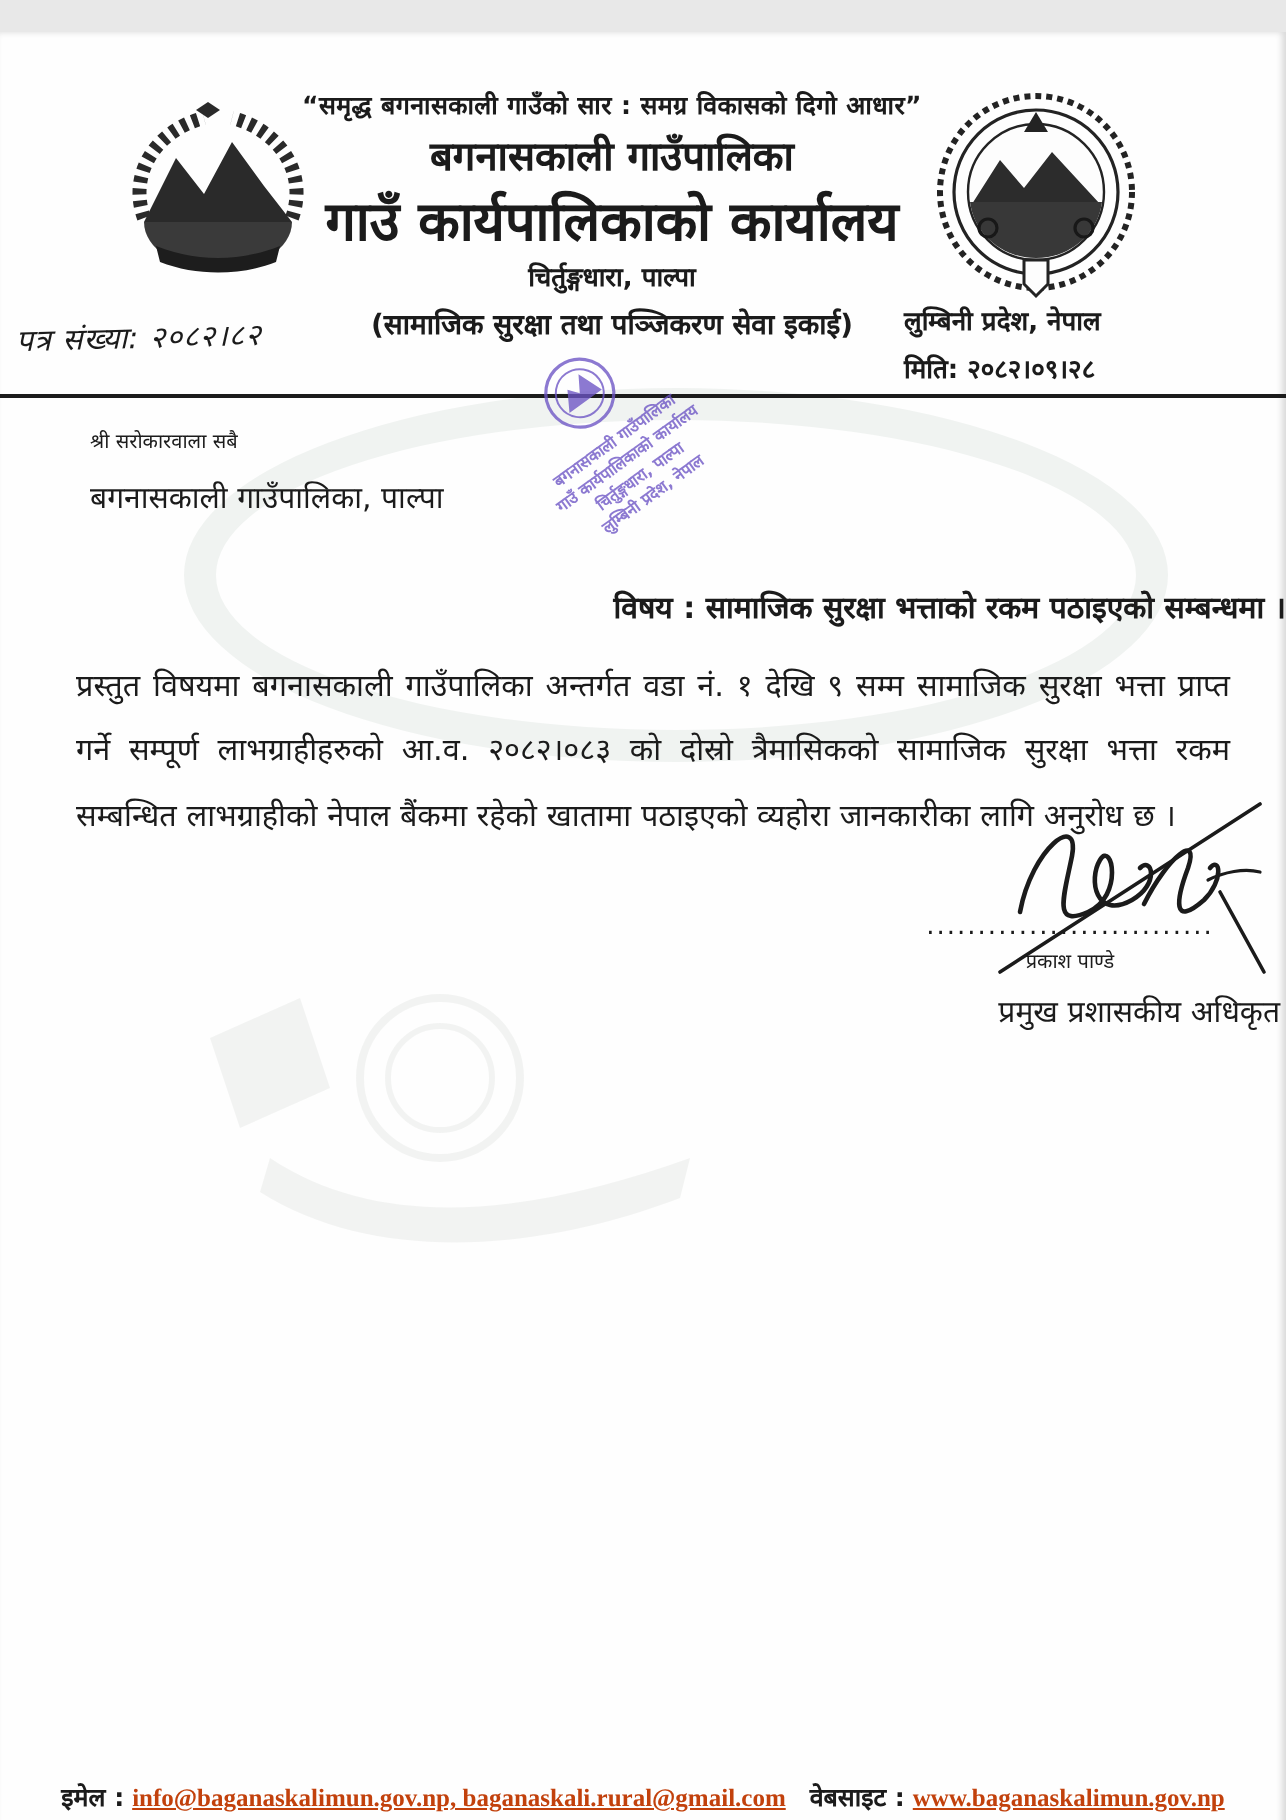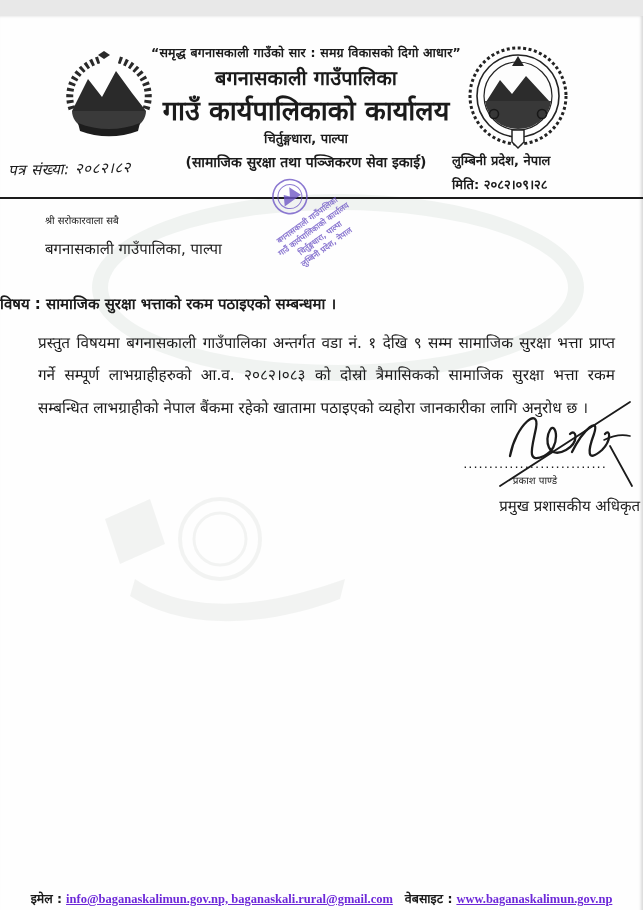--- a/index.html
+++ b/index.html
@@ -44,41 +44,41 @@
   
   .ghost-seal{
     left:92px;top:178px;width:460px;height:155px;
     border:16px solid rgba(120,150,125,.10);
     border-radius:50%;
   }
   .ghost-mid{left:95px;top:468px;opacity:.06;}
   
   .recipient1{left:45px;top:197px;font-size:10px;}
   .recipient2{left:45px;top:222px;font-size:15px;}
-  .subject{left:0;top:277px;width:643px;text-align:left;font-size:15px;font-weight:bold;}
+  .subject{left:0;top:277px;width:643px;text-align:right;font-size:15px;font-weight:bold;}
   .bodytext{
     left:38px;top:311px;width:577px;
     font-size:15.3px;line-height:2.12;
     text-align:justify;
   }
   
   .sig-svg{left:492px;top:378px;}
   .sig-dots{left:455px;top:440px;width:160px;text-align:center;font-size:13px;letter-spacing:1px;}
   .sig-name{left:440px;top:457px;width:190px;text-align:center;font-size:10px;}
   .sig-title{left:400px;top:479px;width:240px;text-align:right;font-size:15px;}
   
   .footer{
     left:0;top:874px;width:643px;text-align:center;
     font-size:12.5px;white-space:nowrap;
   }
   .footer .lbl{font-weight:bold;}
   .footer .lnk{
     font-family:"Liberation Serif",serif;
     font-weight:bold;text-decoration:underline;
-    color:#6d28d9;
+    color:#c2410c;
   }
 </style>
 </head>
 <body>
 
 <div class="page">
 
   <div class="abs ghost-seal"></div>
   <svg class="abs ghost-mid" width="260" height="140" viewBox="0 0 260 140">
     <circle cx="125" cy="55" r="40" fill="none" stroke="#445544" stroke-width="4"></circle>

